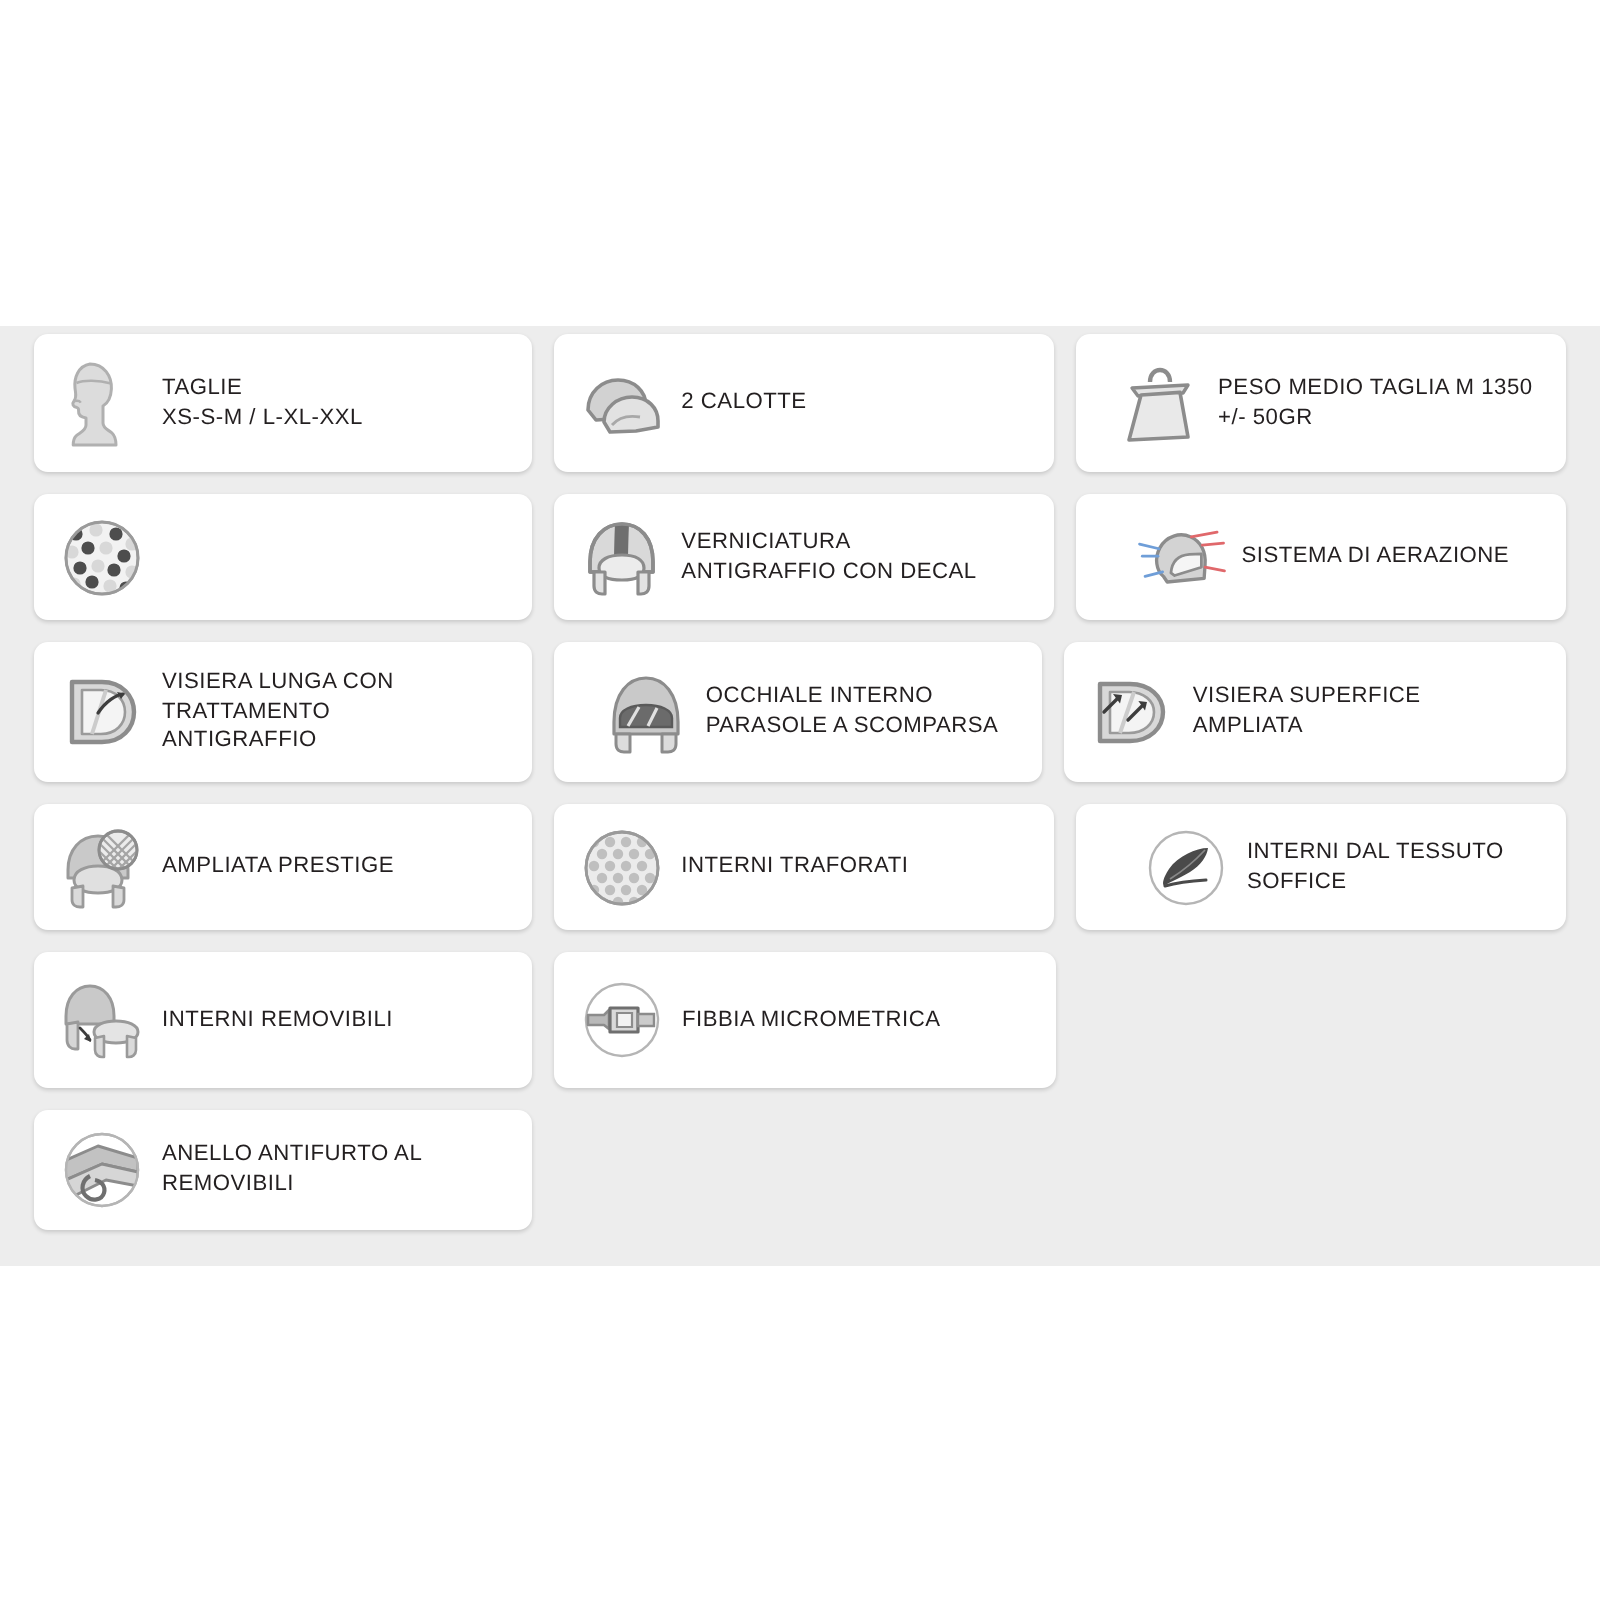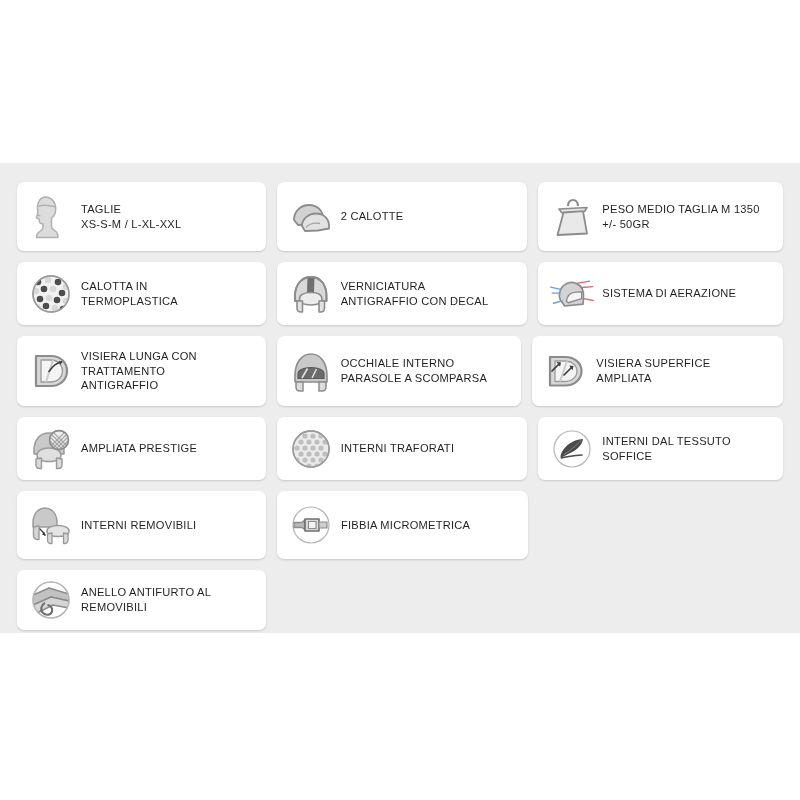--- a/index.html
+++ b/index.html
@@ -14,21 +14,21 @@
   
   #panel{
     position:absolute;
     left:0px;top:163px;
     width:800px;height:470px;
     background:#ededed;
   }
 
   #grid{
     position:absolute;
-    left:17px;top:182px;
+    left:17px;top:167px;
     width:766px;
   }
 
   .row{
     display:flex;
     gap:11px;
     margin-bottom:11px;
     align-items:stretch;
   }
 
@@ -37,21 +37,21 @@
     border-radius:7px;
     box-shadow:0 1px 2px rgba(0,0,0,0.16);
     display:flex;
     align-items:center;
     box-sizing:border-box;
     padding:0 10px;
     min-height:60px;
   }
   .col1{width:249px;}
   .col2{width:251px;}
-  .col3{width:245px;}
+  .col3{width:245px;justify-content:center;}
 
   .r1 .card{height:69px;}
   .r2 .card{height:63px;}
   .r3 .card{height:70px;}
   .r4 .card{height:63px;}
   .r5 .card{height:68px;}
   .r6 .card{height:60px;}
 
   .icon{
     width:48px;height:48px;
@@ -147,22 +147,20 @@
               <circle cx="28" cy="28" r="3.3" fill="#4d4d4d"></circle>
               <circle cx="37" cy="29" r="3.3" fill="#d8d8d8"></circle>
               <circle cx="8" cy="35" r="3.3" fill="#d8d8d8"></circle>
               <circle cx="17" cy="34" r="3.3" fill="#4d4d4d"></circle>
               <circle cx="26" cy="36" r="3.3" fill="#d8d8d8"></circle>
               <circle cx="34" cy="37" r="3.3" fill="#4d4d4d"></circle>
             </g>
             <circle cx="22" cy="22" r="18" fill="none" stroke="#9a9a9a" stroke-width="1.5"></circle>
           </svg>
         </span>
-        <span class="label">CALOTTA IN
-TERMOPLASTICA</span>
       </div>
 
       <div class="card col2">
         <span class="icon">
           <svg width="42" height="44" viewBox="0 0 42 44">
             <path d="M5 24 C5 12 12 5 21 5 C30 5 36.5 12 36.5 24 L36.5 29 L5 29 Z" fill="#d9d9d9" stroke="#8c8c8c" stroke-width="1.8" stroke-linejoin="round"></path>
             <path d="M17.5 5.4 C17.5 5.4 17 16 17 29 L24 29 C24 16 24.5 5.4 24.5 5.4 Z" fill="#6f6f6f"></path>
             <path d="M5 24 C5 12 12 5 21 5 C30 5 36.5 12 36.5 24 L36.5 29 L5 29 Z" fill="none" stroke="#8c8c8c" stroke-width="1.8" stroke-linejoin="round"></path>
             <path d="M9.5 27 C9.5 23 14 20.5 21 20.5 C28 20.5 32 23 32 27
                      C32 31 28.5 33 21 33 C14 33 9.5 31 9.5 27 Z" fill="#ececec" stroke="#8c8c8c" stroke-width="1.6"></path>

